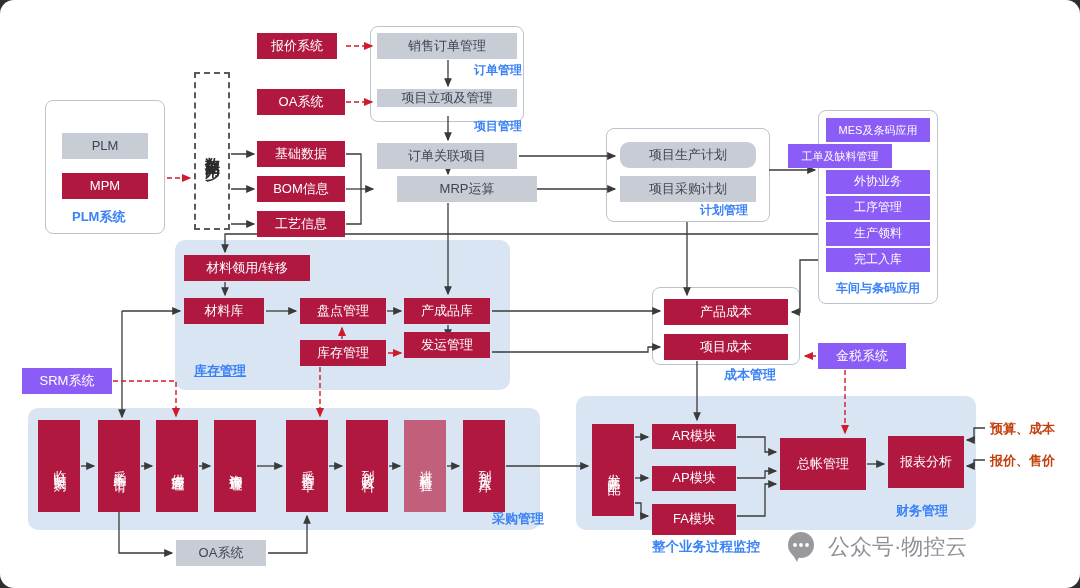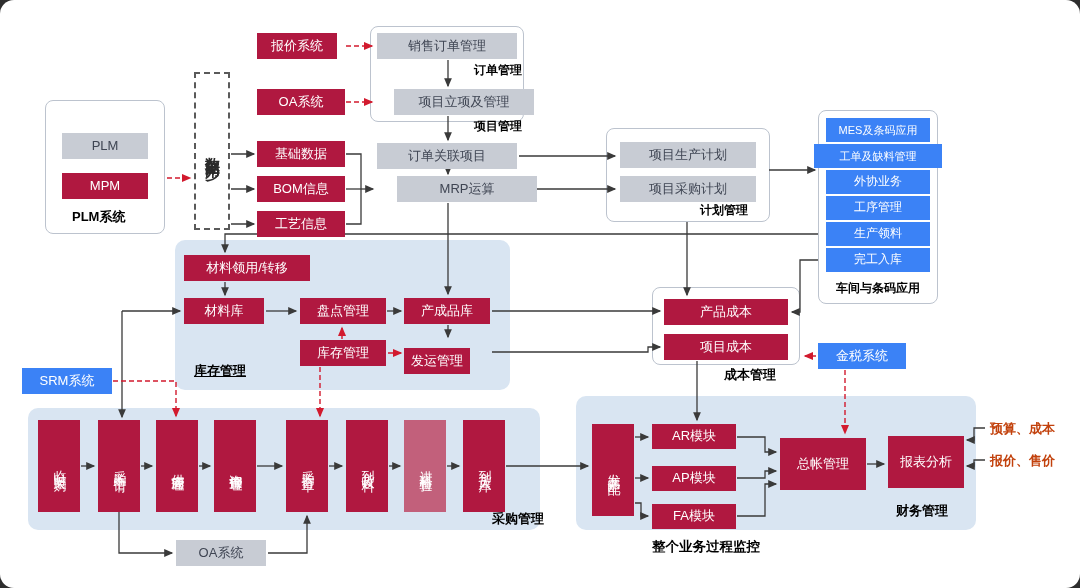--- a/index.html
+++ b/index.html
@@ -2,25 +2,25 @@
 <html><head>
 <meta charset="utf-8">
 <style>
   html,body{margin:0;padding:0;background:#2e2e2e;font-family:"Liberation Sans","DejaVu Sans",sans-serif;}
   .stage{position:relative;width:1080px;height:588px;background:#ffffff;border-radius:14px;overflow:hidden;}
   .bx{position:absolute;display:flex;align-items:center;justify-content:center;box-sizing:border-box;
       font-size:13px;text-align:center;line-height:1.15;}
   .red{background:#b01840;color:#fff;}
   .redl{background:#c2607b;color:#fff;}
   .gray{background:#c8ccd4;color:#3f4553;}
-  .navy{background:#3b82f6;color:#fff;font-size:12px;}
+  .navy{background:#8b5cf6;color:#fff;font-size:12px;}
   .navy.small{font-size:11px;}
   .panel{position:absolute;border:1px solid #bcc3cе;box-sizing:border-box;border:1px solid #bcc3ce;border-radius:8px;background:#fff;}
   .bluep{position:absolute;background:#d9e5f2;border-radius:10px;}
-  .lbl{position:absolute;color:#000000;font-weight:700;font-size:13px;white-space:nowrap;}
+  .lbl{position:absolute;color:#3b82f6;font-weight:700;font-size:13px;white-space:nowrap;}
   .note{position:absolute;color:#c2410c;font-size:13px;font-weight:700;white-space:nowrap;}
   .vert{writing-mode:vertical-rl;text-orientation:upright;letter-spacing:3px;}
   .sync{position:absolute;border:2px dashed #5a5a5a;background:#fff;color:#2b2b2b;font-weight:700;font-size:15px;
         display:flex;align-items:center;justify-content:center;box-sizing:border-box;}
   svg.wires{position:absolute;left:0;top:0;pointer-events:none;}
   .wm{position:absolute;display:flex;align-items:center;gap:8px;color:#8e9196;font-size:22px;font-weight:500;}
 </style>
 </head>
 <body>
 
@@ -99,53 +99,53 @@
       <polyline points="388,353 401,353" marker-end="url(#ar)"></polyline>
       <polyline points="320,367 320,416" marker-end="url(#ar)"></polyline>
       <polyline points="816,356 805,356" marker-end="url(#ar)"></polyline>
     </g>
   </svg>
 
   <div class="bx red" style="left:257px;top:33px;width:80px;height:26px;">报价系统</div>
   <div class="bx gray" style="left:377px;top:33px;width:140px;height:26px;">销售订单管理</div>
   <div class="lbl" style="left:474px;top:62px;font-size:12px;">订单管理</div>
   <div class="bx red" style="left:257px;top:89px;width:88px;height:26px;">OA系统</div>
-  <div class="bx gray" style="left:394px;top:89px;width:140px;height:26px;">项目立项及管理</div>
+  <div class="bx gray" style="left:377px;top:89px;width:140px;height:18px;">项目立项及管理</div>
   <div class="lbl" style="left:474px;top:118px;font-size:12px;">项目管理</div>
   <div class="bx gray" style="left:377px;top:143px;width:140px;height:26px;">订单关联项目</div>
   <div class="bx gray" style="left:377px;top:176px;width:140px;height:26px;margin-left:20px;">MRP运算</div>
 
   <div class="bx gray" style="left:62px;top:133px;width:86px;height:26px;">PLM</div>
   <div class="bx red" style="left:62px;top:173px;width:86px;height:26px;">MPM</div>
   <div class="lbl" style="left:72px;top:208px;">PLM系统</div>
 
   <div class="sync vert" style="left:194px;top:72px;width:36px;height:158px;">数据同步</div>
 
   <div class="bx red" style="left:257px;top:141px;width:88px;height:26px;">基础数据</div>
   <div class="bx red" style="left:257px;top:176px;width:88px;height:26px;">BOM信息</div>
   <div class="bx red" style="left:257px;top:211px;width:88px;height:26px;">工艺信息</div>
 
-  <div class="bx gray" style="left:620px;top:142px;width:136px;height:26px;">项目生产计划</div>
+  <div class="bx gray" style="left:620px;top:142px;width:136px;height:26px;border-radius:9px;">项目生产计划</div>
   <div class="bx gray" style="left:620px;top:176px;width:136px;height:26px;">项目采购计划</div>
   <div class="lbl" style="left:700px;top:202px;font-size:12px;">计划管理</div>
 
   <div class="bx navy small" style="left:826px;top:118px;width:104px;height:24px;">MES及条码应用</div>
-  <div class="bx navy small" style="left:814px;top:144px;width:128px;height:24px;">工单及缺料管理</div>
+  <div class="bx navy small" style="left:788px;top:144px;width:104px;height:24px;">工单及缺料管理</div>
   <div class="bx navy" style="left:826px;top:170px;width:104px;height:24px;">外协业务</div>
   <div class="bx navy" style="left:826px;top:196px;width:104px;height:24px;">工序管理</div>
   <div class="bx navy" style="left:826px;top:222px;width:104px;height:24px;">生产领料</div>
   <div class="bx navy" style="left:826px;top:248px;width:104px;height:24px;">完工入库</div>
   <div class="lbl" style="left:818px;top:280px;width:120px;text-align:center;font-size:12px;">车间与条码应用</div>
 
   <div class="bx red" style="left:184px;top:255px;width:126px;height:26px;">材料领用/转移</div>
   <div class="bx red" style="left:184px;top:298px;width:80px;height:26px;">材料库</div>
   <div class="bx red" style="left:300px;top:298px;width:86px;height:26px;">盘点管理</div>
   <div class="bx red" style="left:404px;top:298px;width:86px;height:26px;">产成品库</div>
   <div class="bx red" style="left:300px;top:340px;width:86px;height:26px;">库存管理</div>
-  <div class="bx red" style="left:404px;top:348px;width:66px;height:26px;">发运管理</div>
+  <div class="bx red" style="left:404px;top:332px;width:86px;height:26px;">发运管理</div>
   <div class="lbl" style="left:194px;top:362px;text-decoration:underline;">库存管理</div>
 
   <div class="bx red" style="left:664px;top:334px;width:124px;height:26px;">项目成本</div>
   <div class="bx red" style="left:664px;top:299px;width:124px;height:26px;">产品成本</div>
   <div class="lbl" style="left:724px;top:366px;">成本管理</div>
 
   <div class="bx navy" style="left:818px;top:343px;width:88px;height:26px;font-size:13px;">金税系统</div>
   <div class="bx navy" style="left:22px;top:368px;width:90px;height:26px;font-size:13px;">SRM系统</div>
 
   <div class="bx red vert" style="left:38px;top:420px;width:42px;height:92px;">临时采购</div>
@@ -155,23 +155,35 @@
   <div class="bx red vert" style="left:286px;top:420px;width:42px;height:92px;">采购订单</div>
   <div class="bx red vert" style="left:346px;top:420px;width:42px;height:92px;">到货收料</div>
   <div class="bx redl vert" style="left:404px;top:420px;width:42px;height:92px;">进料检验</div>
   <div class="bx red vert" style="left:463px;top:420px;width:42px;height:92px;">到货入库</div>
   <div class="lbl" style="left:492px;top:510px;">采购管理</div>
   <div class="bx gray" style="left:176px;top:540px;width:90px;height:26px;">OA系统</div>
 
   <div class="bx red vert" style="left:592px;top:424px;width:42px;height:92px;">发票匹配</div>
   <div class="bx red" style="left:652px;top:424px;width:84px;height:25px;">AR模块</div>
   <div class="bx red" style="left:652px;top:466px;width:84px;height:25px;">AP模块</div>
-  <div class="bx red" style="left:652px;top:504px;width:84px;height:25px;">FA模块</div>
+  <div class="bx red" style="left:652px;top:504px;width:84px;height:31px;">FA模块</div>
   <div class="bx red" style="left:888px;top:436px;width:76px;height:52px;">报表分析</div>
   <div class="bx red" style="left:780px;top:438px;width:86px;height:52px;">总帐管理</div>
   <div class="lbl" style="left:896px;top:502px;">财务管理</div>
   <div class="note" style="left:990px;top:420px;">预算、成本</div>
   <div class="note" style="left:990px;top:452px;">报价、售价</div>
 
   <div class="lbl" style="left:652px;top:538px;font-size:13.5px;">整个业务过程监控</div>
 
+  <div class="wm" style="left:784px;top:530px;">
+    <span style="display:inline-flex;">
+      <svg width="36" height="34" viewBox="0 0 36 34">
+        <circle cx="17" cy="15" r="13" fill="#97999c"></circle>
+        <path d="M9,25 L13,32 L16,24 z" fill="#97999c"></path>
+        <circle cx="11" cy="15" r="1.9" fill="#ffffff"></circle>
+        <circle cx="17" cy="15" r="1.9" fill="#ffffff"></circle>
+        <circle cx="23" cy="15" r="1.9" fill="#ffffff"></circle>
+      </svg>
+    </span>
+    <span>公众号·物控云</span>
+  </div>
 
 </div>
 
 </body></html>

